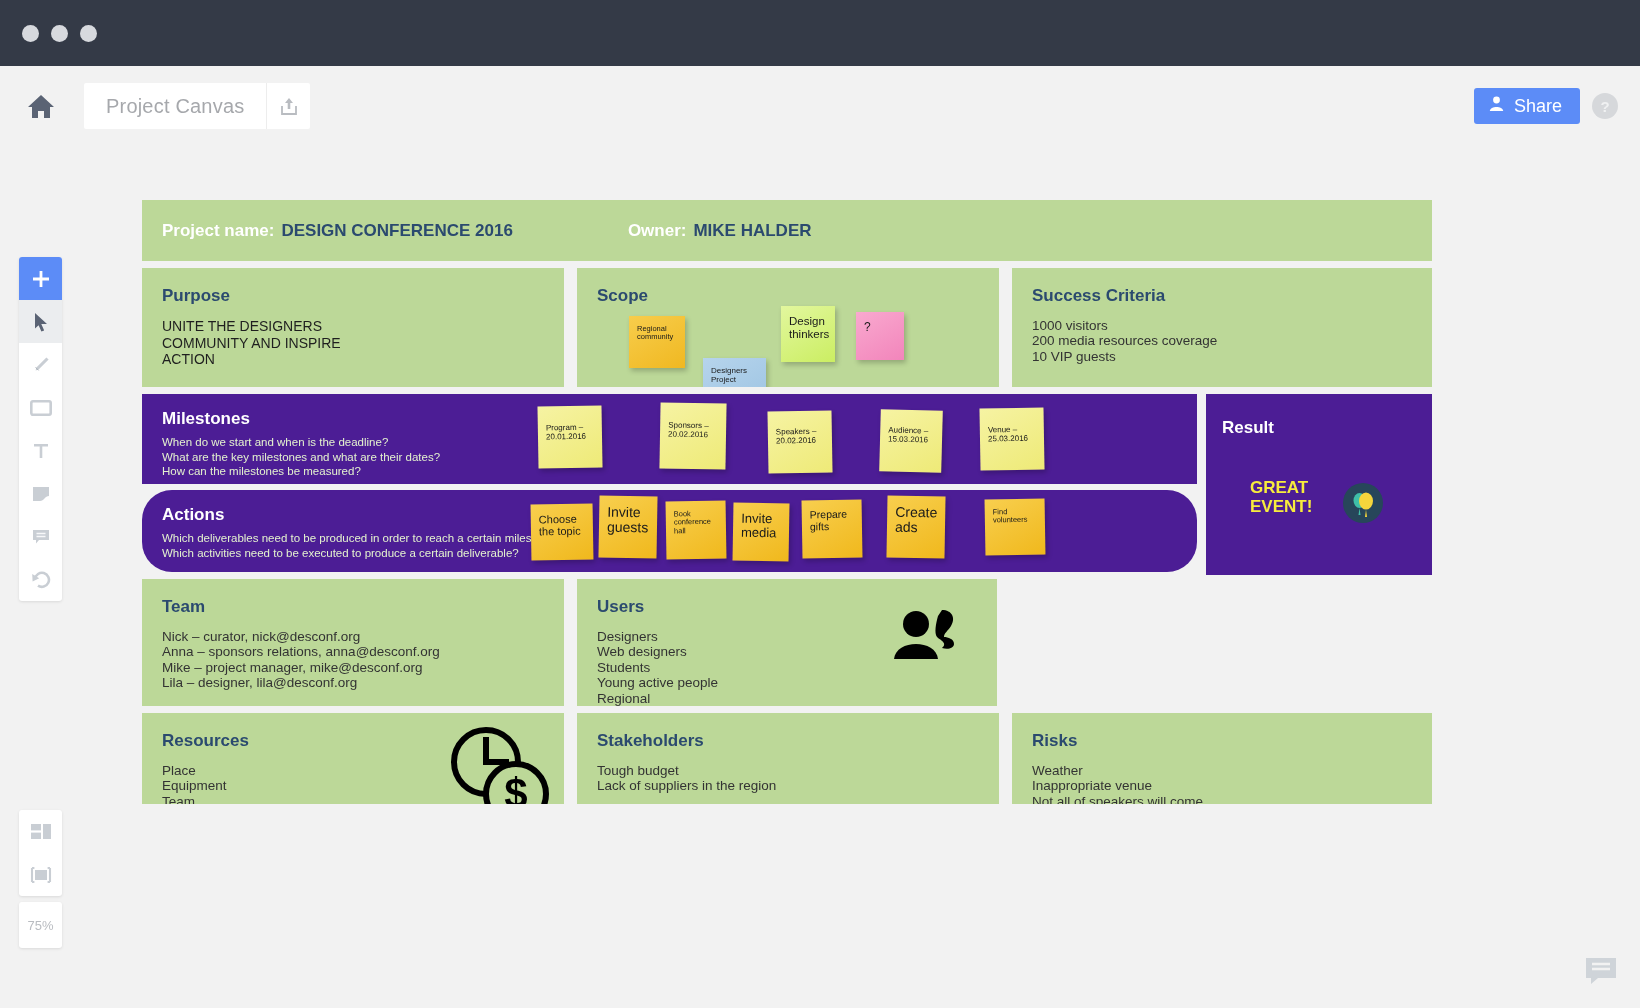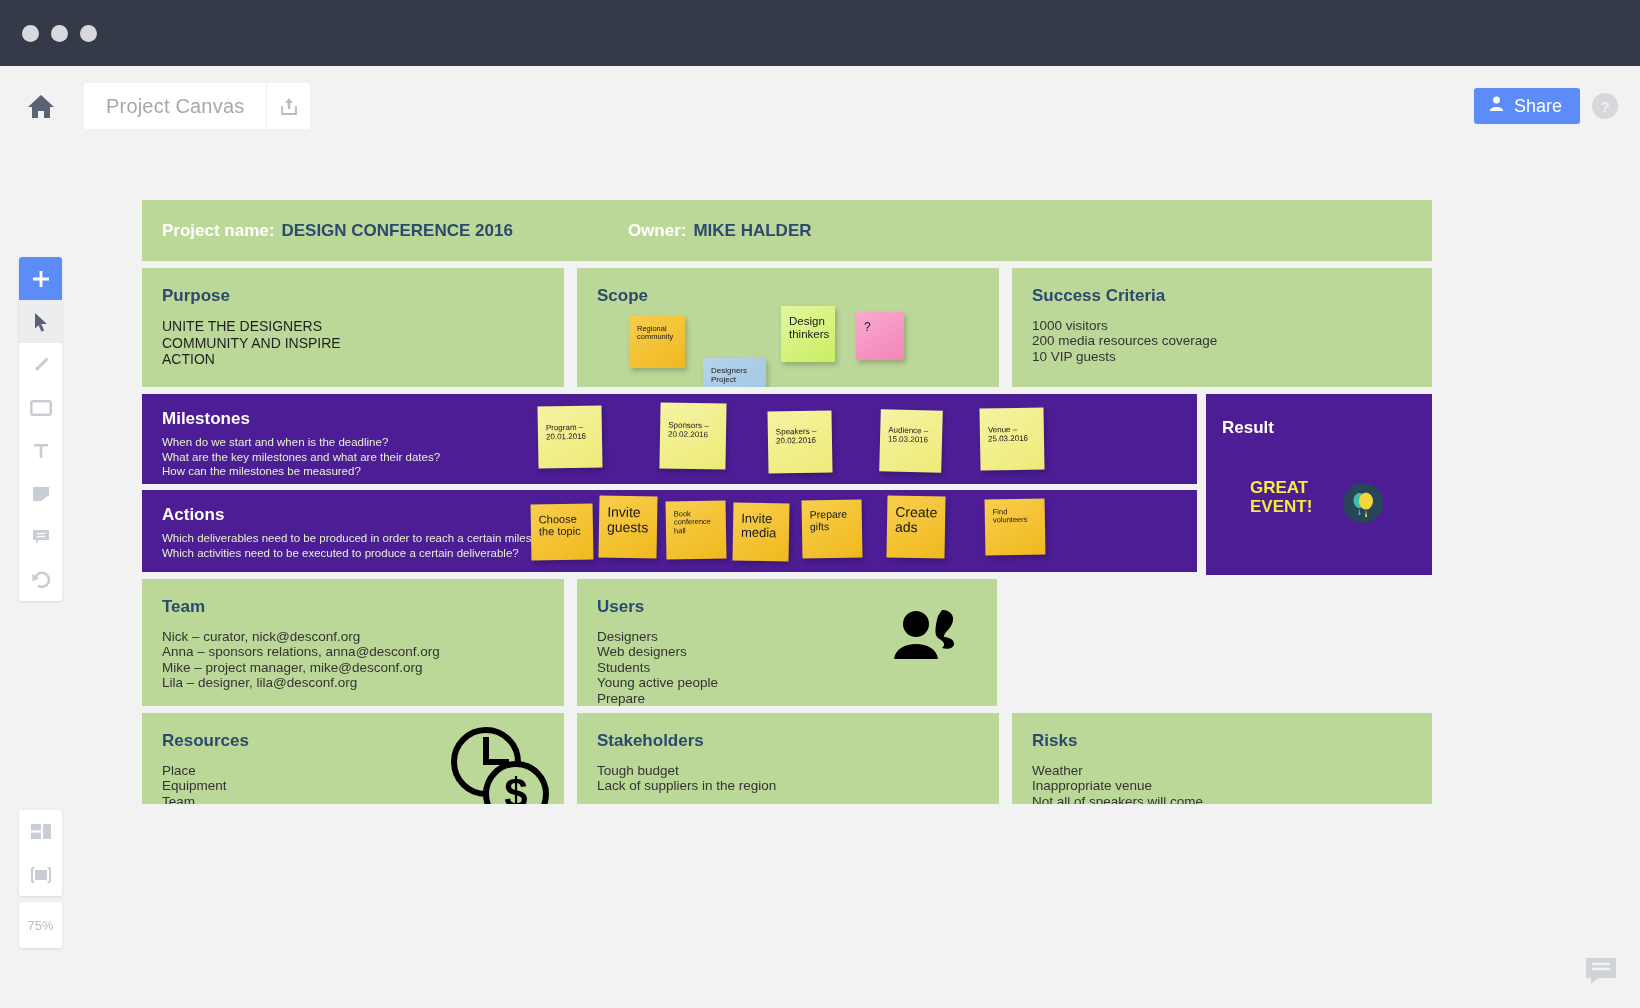--- a/index.html
+++ b/index.html
@@ -106,21 +106,21 @@
   .h-mid   { height: 127px; }
   .h-bot   { height: 91px; }
 
   
   .band { position: relative; color: #fff; }
   .band h3 { color: #fff; font-size: 17px; font-weight: bold; padding: 15px 0 0 20px; }
   .band .qs { padding: 6px 0 0 20px; font-size: 11.5px; line-height: 1.28; color: #e4f2cf; }
 
   .mile-wrap { display: flex; gap: 9px; margin-bottom: 7px; }
   .mile-band { width: 1055px; height: 90px; position: relative; }
-  .act-band  { width: 1055px; height: 82px; position: relative; }
+  .act-band  { width: 1055px; height: 82px; position: relative; border-radius: 30px; }
   .result-col { width: 226px; }
   .result-band { height: 181px; position: relative; }
   .result-band h3 { color: #fff; font-size: 17px; font-weight: bold; padding: 24px 0 0 16px; }
   .great {
     position: absolute; left: 44px; top: 84px;
     color: #f7ec3c; font-size: 17px; font-weight: bold; line-height: 1.12;
   }
   .balloon-icon { position: absolute; left: 136px; top: 88px; }
 
   
@@ -400,21 +400,21 @@
     </div>
 
 
     <div class="card sect c-right h-mid">
       <h3>Users</h3>
       <div class="lines">
         <div>Designers</div>
         <div>Web designers</div>
         <div>Students</div>
         <div>Young active people</div>
-        <div>Prepare</div>
+        <div>Regional</div>
       </div>
       <span class="users-icon">
         <svg width="74" height="52" viewBox="0 0 74 52">
           <circle cx="26" cy="17" r="13" fill="#000"></circle>
           <path d="M4 52 C6 32 46 32 48 52 Z" fill="#000"></path>
           <path d="M52 3 C62 3 66 11 61 19 C58 24 54 26 54 30 C58 30 64 32 64 37 C64 41 58 43 52 41 C58 36 50 33 47 30 C44 26 46 16 48 9 Z" fill="#000"></path>
         </svg>
       </span>
     </div>
   </div>

